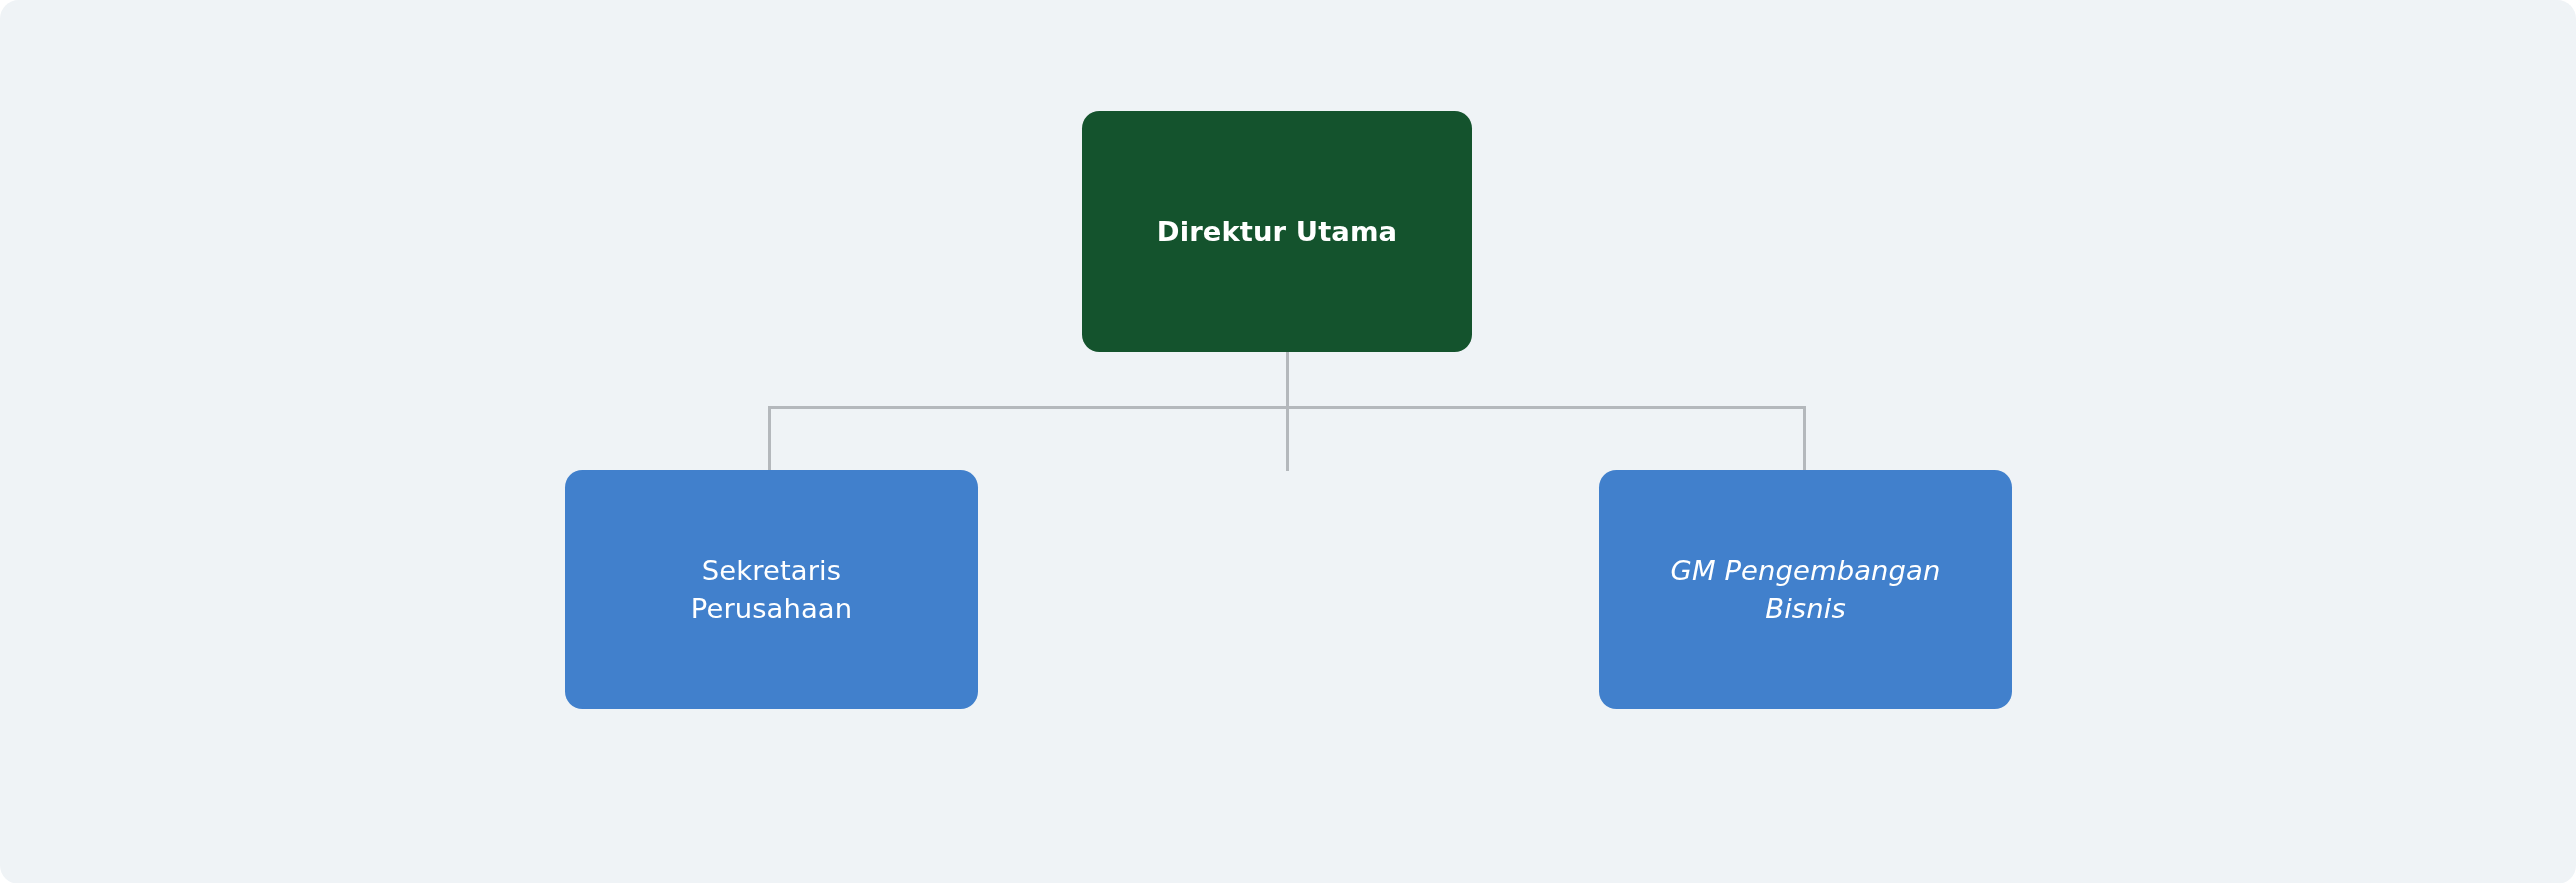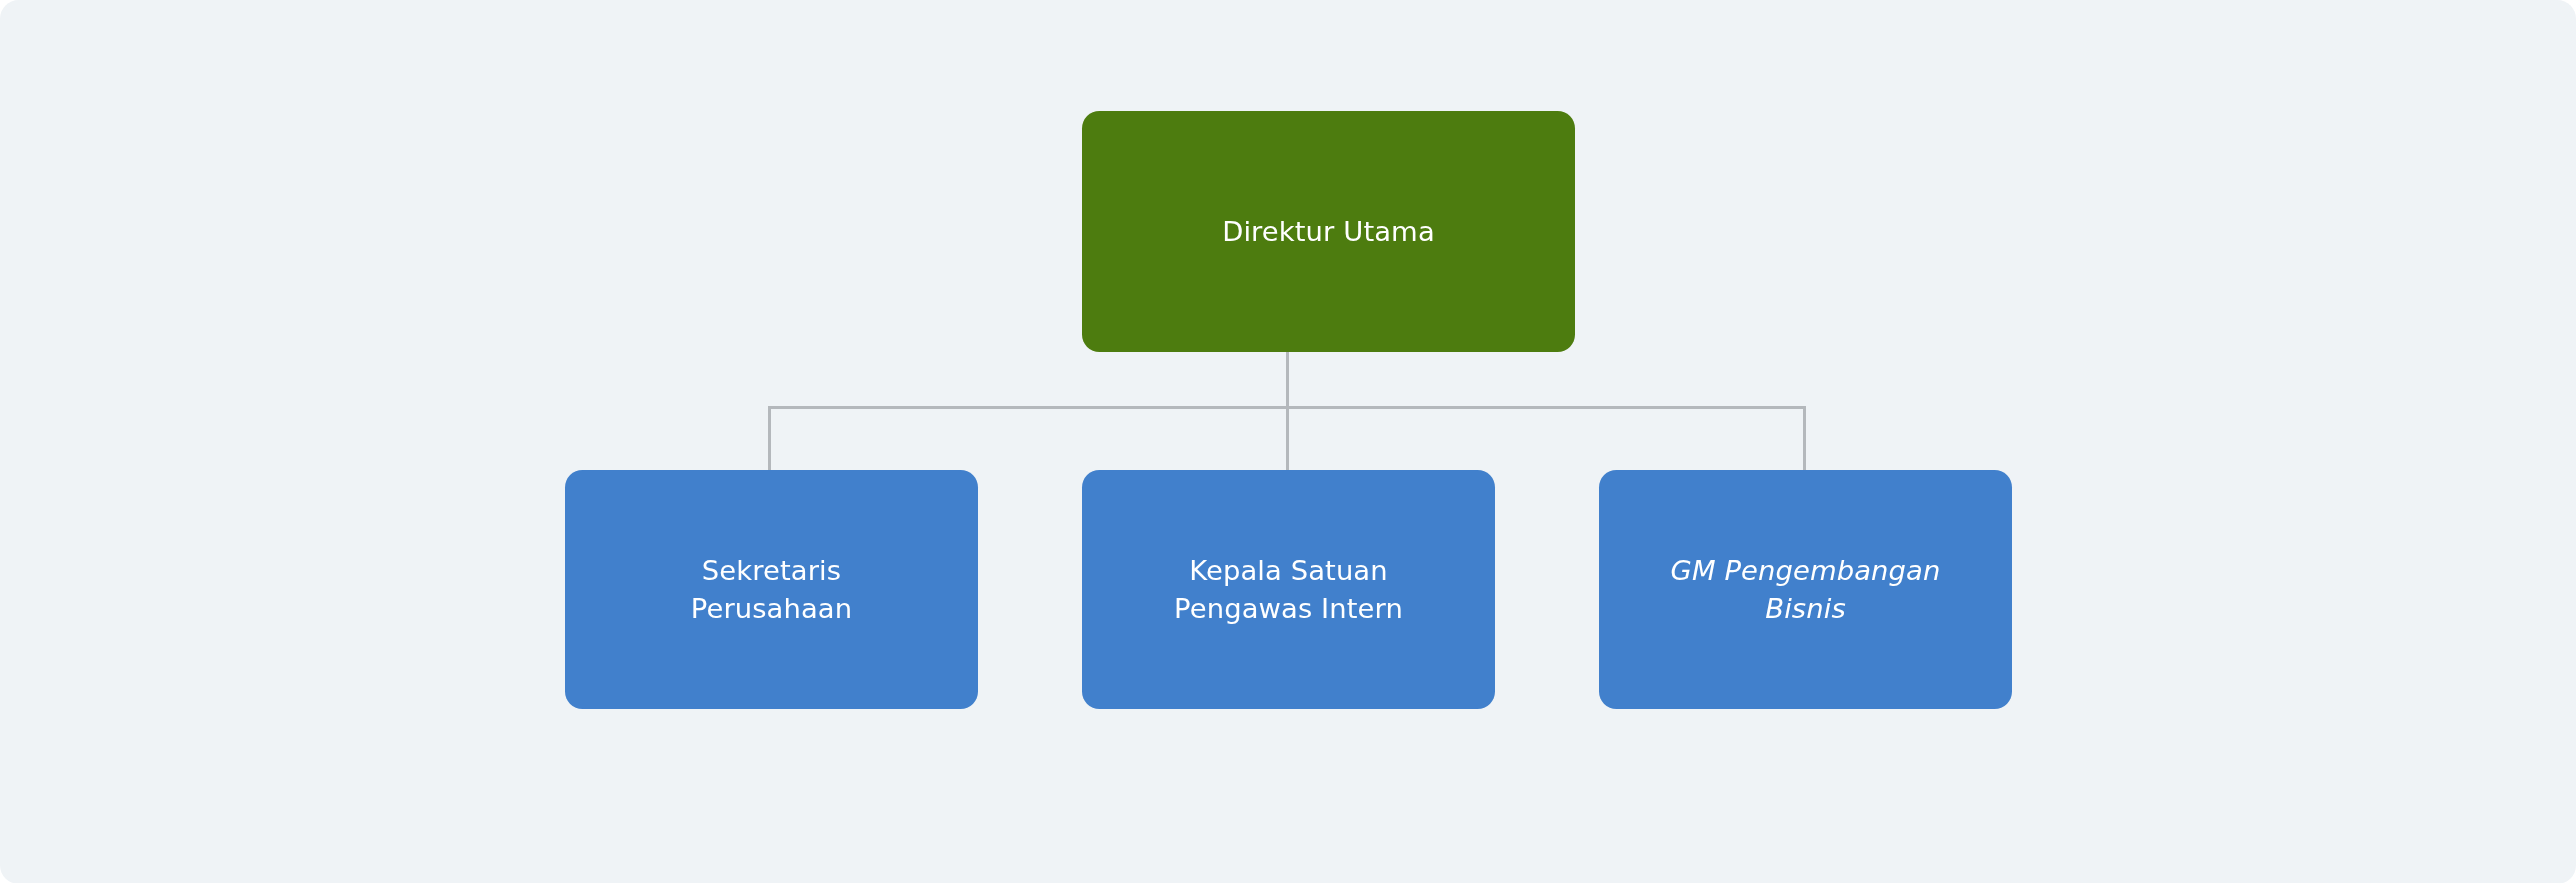--- a/index.html
+++ b/index.html
@@ -57,24 +57,25 @@
     padding: 6.2px 16px;
   }
   .node-label {
     display: block;
     white-space: pre-line;
   }
 
   .node-root {
     left: 1082px;
     top: 111px;
-    width: 493px;
+    width: 390px;
     height: 241px;
-    background: #4d7c0f;
+    background: #14532d;
     font-size: 27.4px;
+    font-weight: bold;
   }
   .node-child {
     top: 470px;
     width: 413px;
     height: 239px;
     background: #4180cc;
     font-size: 27.4px;
     padding-left: 16px;
   }
   .node-child-0 { left: 565px; }
@@ -101,24 +102,20 @@
 
   <div class="node node-root">
     <span class="node-label">Direktur Utama</span>
   </div>
 
   <div class="node node-child node-child-0">
     <span class="node-label">Sekretaris
 Perusahaan</span>
   </div>
 
-  <div class="node node-child node-child-1">
-    <span class="node-label">Kepala Satuan
-Pengawas Intern</span>
-  </div>
 
   <div class="node node-child node-child-2">
     <span class="node-label">GM Pengembangan
 Bisnis</span>
   </div>
 
 </div>
 
 
 </body></html>

